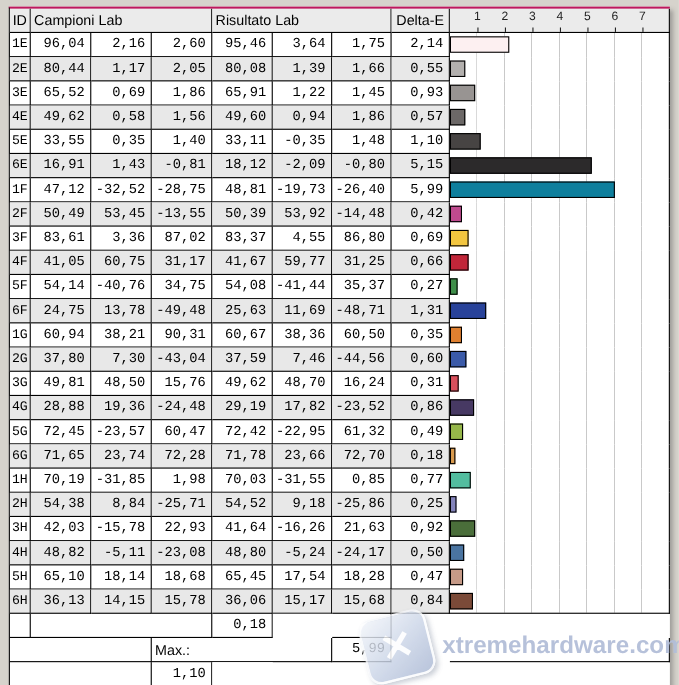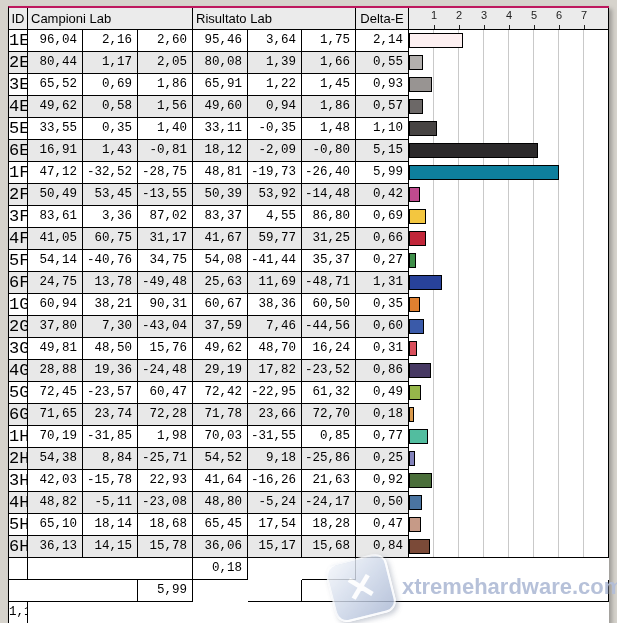--- a/index.html
+++ b/index.html
@@ -8,21 +8,21 @@
   .grid{position:absolute;left:8px;top:6px;width:600px;display:grid;
     grid-template-columns:19px 55px 55px 55px 55px 54px 54px 53px 200px;
     grid-auto-rows:22px;background:#fff;border-top:2px solid #be185d;border-left:1px solid #000;
     box-shadow:3px 3px 4px rgba(90,90,90,.45);}
   .cell{border-right:1px solid #000;border-bottom:1px solid #000;box-sizing:border-box;
     font-size:13px;line-height:21px;overflow:hidden;white-space:nowrap;}
   .head{background:#ebebeb;padding-left:3px;}
   .head-id,.head-delta{text-align:center;padding-left:0;}
   .span3{grid-column:span 3;}
   .num{font-family:"Liberation Mono",monospace;font-size:12.5px;text-align:right;padding-right:5px;}
-  .id-cell{font-family:"Liberation Mono",monospace;font-size:17px;text-align:center;}
+  .id-cell{font-family:"Liberation Mono",monospace;font-size:12px;text-align:center;}
   .shade{background:#e8e8e8;}
   .sum-label{padding-left:3px;}
   .scale-band{position:relative;background:#ebebeb;border-right:1px solid #000;
     border-bottom:1px solid #000;box-sizing:border-box;}
   .tick-label{position:absolute;top:1px;transform:translateX(-50%);font-size:11px;color:#222;}
   .tick-mark{position:absolute;bottom:0;width:1px;height:4px;background:#222;}
   .chart-cell{position:relative;border-right:1px solid #000;box-sizing:border-box;
     background-image:repeating-linear-gradient(to right,#c9c9c9 0 1px,transparent 1px 25px);
     background-position:24px 0;background-size:152px 100%;background-repeat:no-repeat;}
   .chart-last{border-bottom:1px solid #000;}
@@ -327,20 +327,21 @@
       <div class="cell num shade">0,84</div>
       <div class="chart-cell chart-last">
         <div class="bar" style="width: 21px; background-color: rgb(123, 74, 56);"></div>
       </div>
       <div class="cell id-cell"></div>
       <div class="cell span3"></div>
       <div class="cell num">0,18</div>
       <div class="sum-chart"></div>
       <div class="cell id-cell"></div>
       <div class="cell span3"></div>
+      <div class="cell span3 sum-label">Max.:</div>
       <div class="cell num">5,99</div>
       <div class="sum-chart"></div>
       <div class="cell id-cell"></div>
       <div class="cell span3"></div>
       <div class="cell num">1,10</div>
       <div class="sum-chart"></div>
     </div>
 
   <div class="wm">
     <div class="wm-logo">

